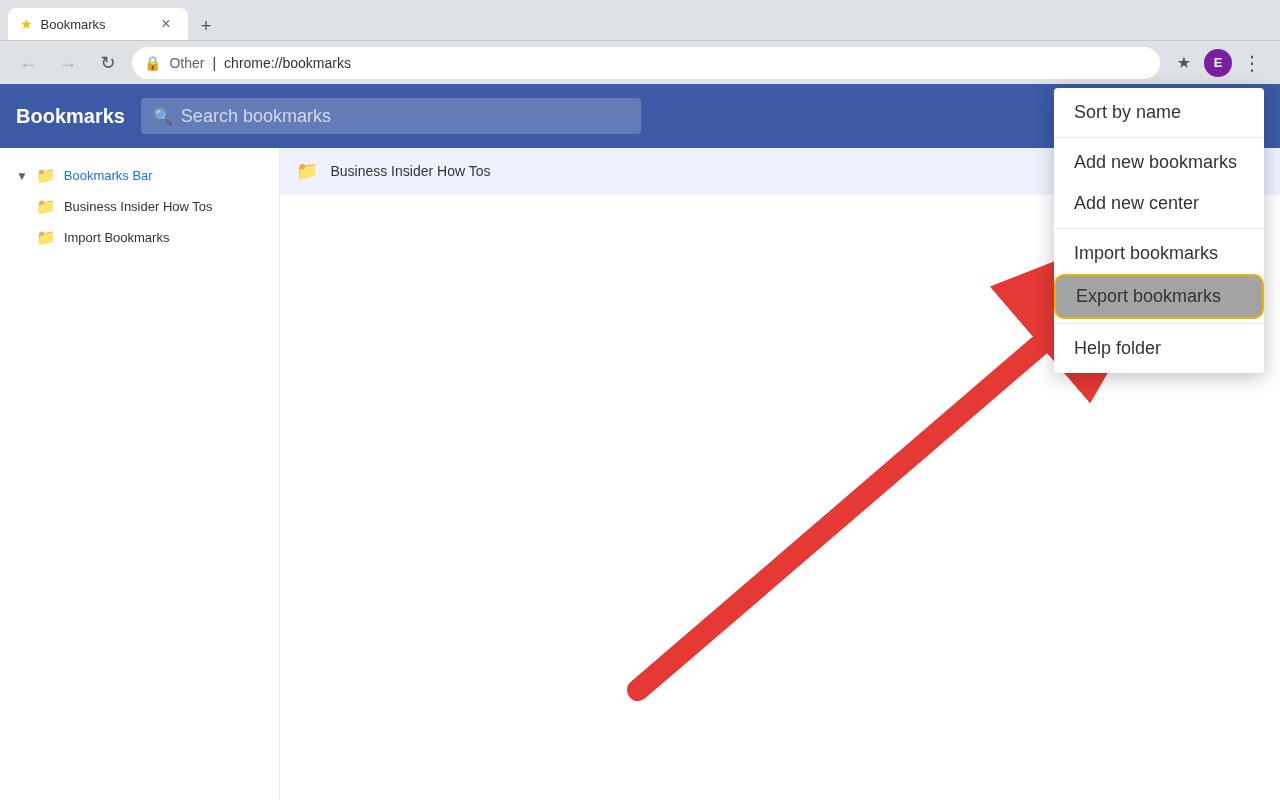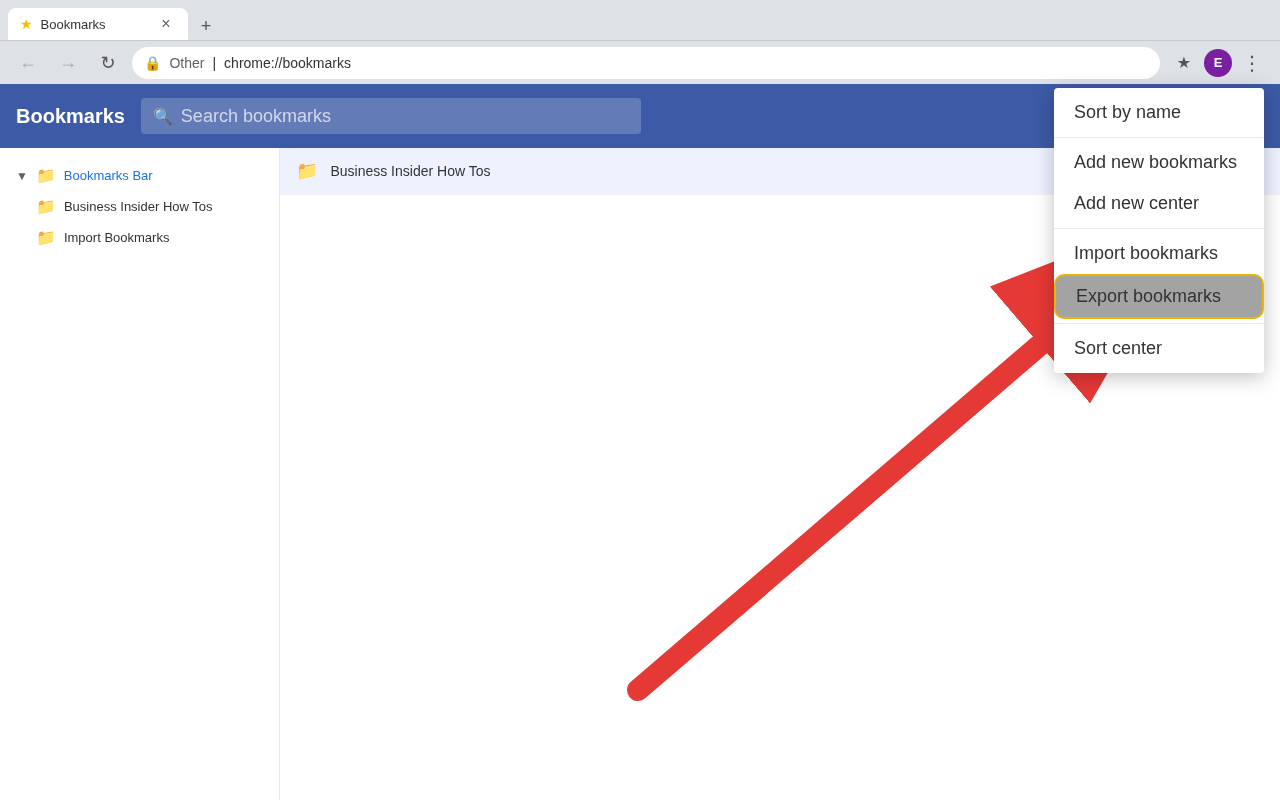--- a/index.html
+++ b/index.html
@@ -141,21 +141,21 @@
 
 <div class="dropdown-menu">
   <div class="dropdown-item">Sort by name</div>
   <div class="dropdown-divider"></div>
   <div class="dropdown-item">Add new bookmarks</div>
   <div class="dropdown-item">Add new center</div>
   <div class="dropdown-divider"></div>
   <div class="dropdown-item">Import bookmarks</div>
   <div class="dropdown-item highlighted">Export bookmarks</div>
   <div class="dropdown-divider"></div>
-  <div class="dropdown-item">Sort center</div>
+  <div class="dropdown-item">Help folder</div>
 </div>
 
 <svg class="annotation-layer" xmlns="http://www.w3.org/2000/svg">
   <defs>
     <marker id="arrowhead" markerWidth="10" markerHeight="7" refX="3" refY="3.5" orient="auto">
       <polygon points="0 0, 10 3.5, 0 7" fill="#e53935"></polygon>
     </marker>
   </defs>
 
   <line x1="638" y1="690" x2="1090" y2="302" stroke="#e53935" stroke-width="22" marker-end="url(#arrowhead)" stroke-linecap="round"></line>

